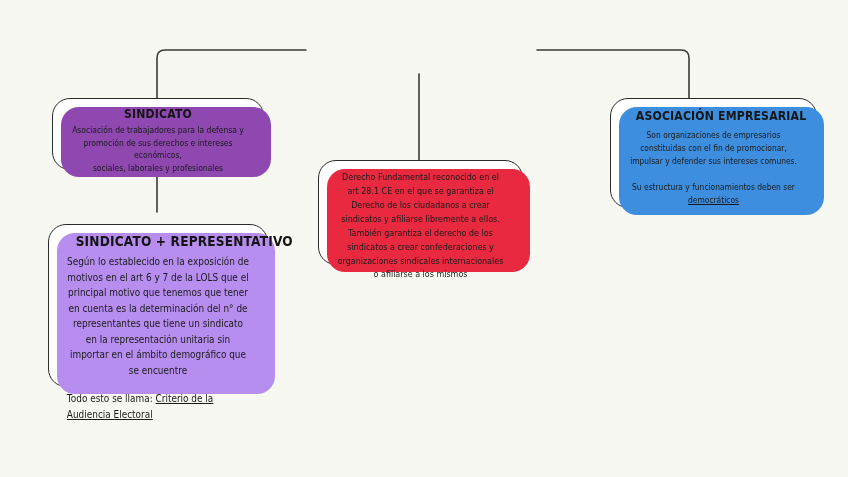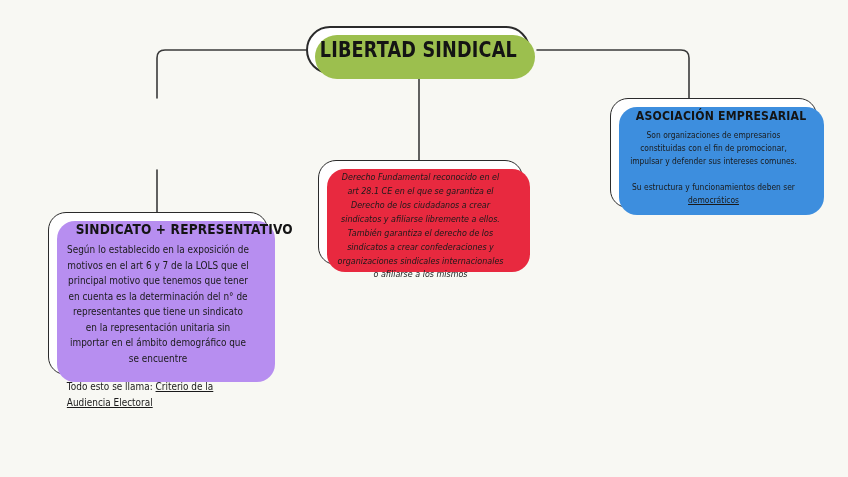--- a/index.html
+++ b/index.html
@@ -104,37 +104,36 @@
     height: 72px;
     padding: 7px 10px 0 10px;
   }
   #node-sindicato::after { background: #8e48b0; }
   #node-sindicato .node-title { font-size: 13px; }
   #node-sindicato .node-body { font-size: 8.2px; margin-top: 3px; }
 
   
   #node-representativo {
     left: 48px;
-    top: 212px;
+    top: 224px;
     width: 220px;
     height: 163px;
     padding: 8px 11px 0 11px;
   }
   #node-representativo::after { background: #b78ef0; }
   #node-representativo .node-title { font-size: 14.5px; }
   #node-representativo .node-body { font-size: 9.6px; margin-top: 5px; line-height: 1.62; }
 
   
   #node-derecho {
     left: 318px;
     top: 160px;
     width: 205px;
     height: 105px;
     padding: 10px 10px 0 10px;
-    font-style: italic;
   }
   #node-derecho::after { background: #e8293f; }
   #node-derecho .node-body { font-size: 8.6px; line-height: 1.62; }
 
   
   #node-asociacion {
     left: 610px;
     top: 98px;
     width: 207px;
     height: 110px;
@@ -153,24 +152,29 @@
 
     <path d="M 306 50 L 165 50 Q 157 50 157 58 L 157 98" fill="none" stroke="#3a3a3a" stroke-width="1.6" stroke-linecap="round"></path>
 
     <path d="M 419 74 L 419 160" fill="none" stroke="#3a3a3a" stroke-width="1.6" stroke-linecap="round"></path>
 
     <path d="M 537 50 L 681 50 Q 689 50 689 58 L 689 98" fill="none" stroke="#3a3a3a" stroke-width="1.6" stroke-linecap="round"></path>
 
     <path d="M 157 170 L 157 212" fill="none" stroke="#3a3a3a" stroke-width="1.6" stroke-linecap="round"></path>
   </svg>
 
-  <div class="node shadowed" id="root-node">
-    <div class="node-title">LIBERTAD SINDICAL</div>
+
+  <div class="node shadowed" id="node-sindicato">
+    <div class="node-title">SINDICATO</div>
+    <div class="node-body">
+      <p>Asociación de trabajadores para la defensa y</p>
+      <p style="margin-top:0">promoción de sus derechos e intereses económicos,</p>
+      <p style="margin-top:0">sociales, laborales y profesionales</p>
+    </div>
   </div>
-
 
   <div class="node shadowed" id="node-representativo">
     <div class="node-title">SINDICATO + REPRESENTATIVO</div>
     <div class="node-body">
       <p>Según lo establecido en la exposición de motivos en el art 6 y 7 de la LOLS que el principal motivo que tenemos que tener en cuenta es la determinación del n° de representantes que tiene un sindicato en la representación unitaria sin importar en el ámbito demográfico que se encuentre</p>
       <p style="text-align:left">
         <span>Todo esto se llama: </span><span class="u">Criterio de la Audiencia Electoral</span>
       </p>
     </div>
   </div>

